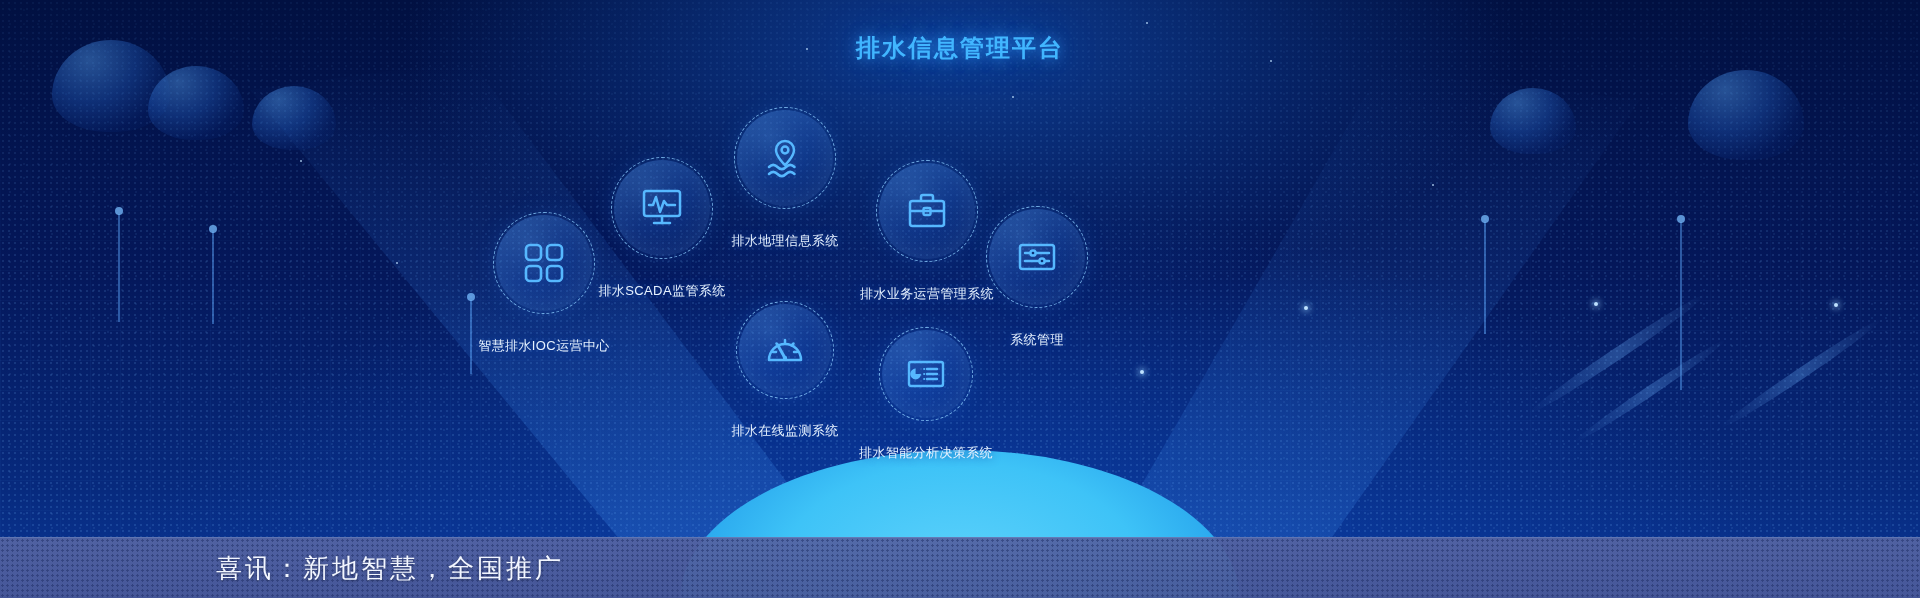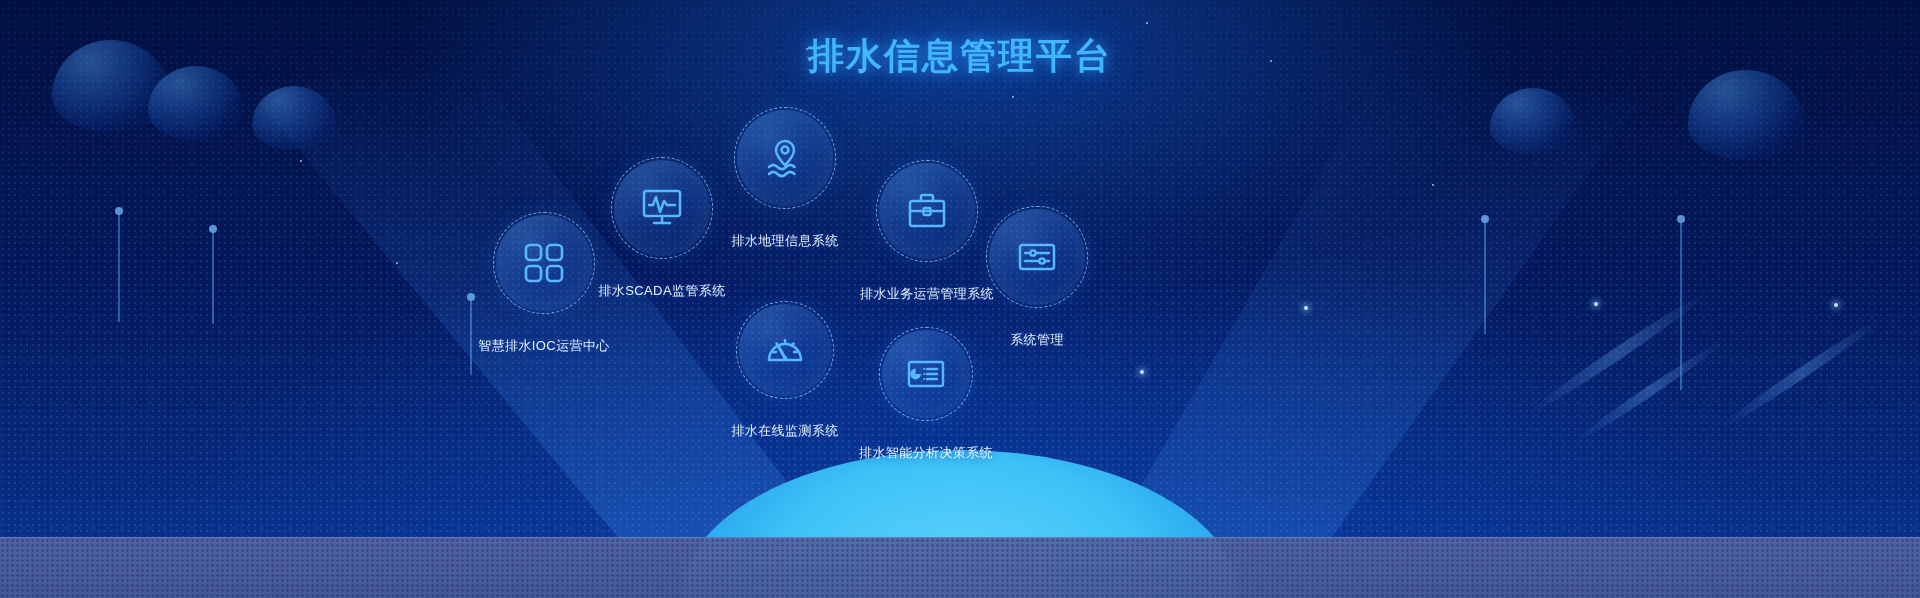--- a/index.html
+++ b/index.html
@@ -64,21 +64,21 @@
   .star{ position:absolute; width:2px; height:2px; border-radius:50%;
     background:rgba(190,225,255,.8); }
 
   
   .beams{ position:absolute; left:0; top:0; width:1920px; height:598px; }
 
   
   .title{
     position:absolute; top:32px; left:0; width:1920px;
     text-align:center; z-index:6;
-    font-size:36px; font-weight:bold; letter-spacing:2px;
+    font-size:24px; font-weight:bold; letter-spacing:2px;
     color:#41b6ff;
     text-shadow:0 0 14px rgba(50,160,255,.75), 0 0 34px rgba(30,120,240,.55);
   }
 
   
   .node{ position:absolute; z-index:7; }
   .bubble{
     position:relative; border-radius:50%;
     background:
       radial-gradient(circle at 34% 28%, rgba(86,160,255,.34) 0%, rgba(40,104,216,.26) 45%, rgba(16,60,160,.16) 78%, rgba(10,44,130,.06) 100%);
@@ -288,15 +288,16 @@
           <circle cx="19.2" cy="21" r="1.1" fill="#56b8ff" stroke="none"></circle>
           <circle cx="19.2" cy="26" r="1.1" fill="#56b8ff" stroke="none"></circle>
         </svg>
       </span>
     </div>
     <div class="nlabel">排水智能分析决策系统</div>
   </div>
 
   <div class="banner">
     <div class="bdots"></div>
+    <div class="banner-text">喜讯：新地智慧，全国推广</div>
   </div>
 
 </div>
 
 </body></html>

